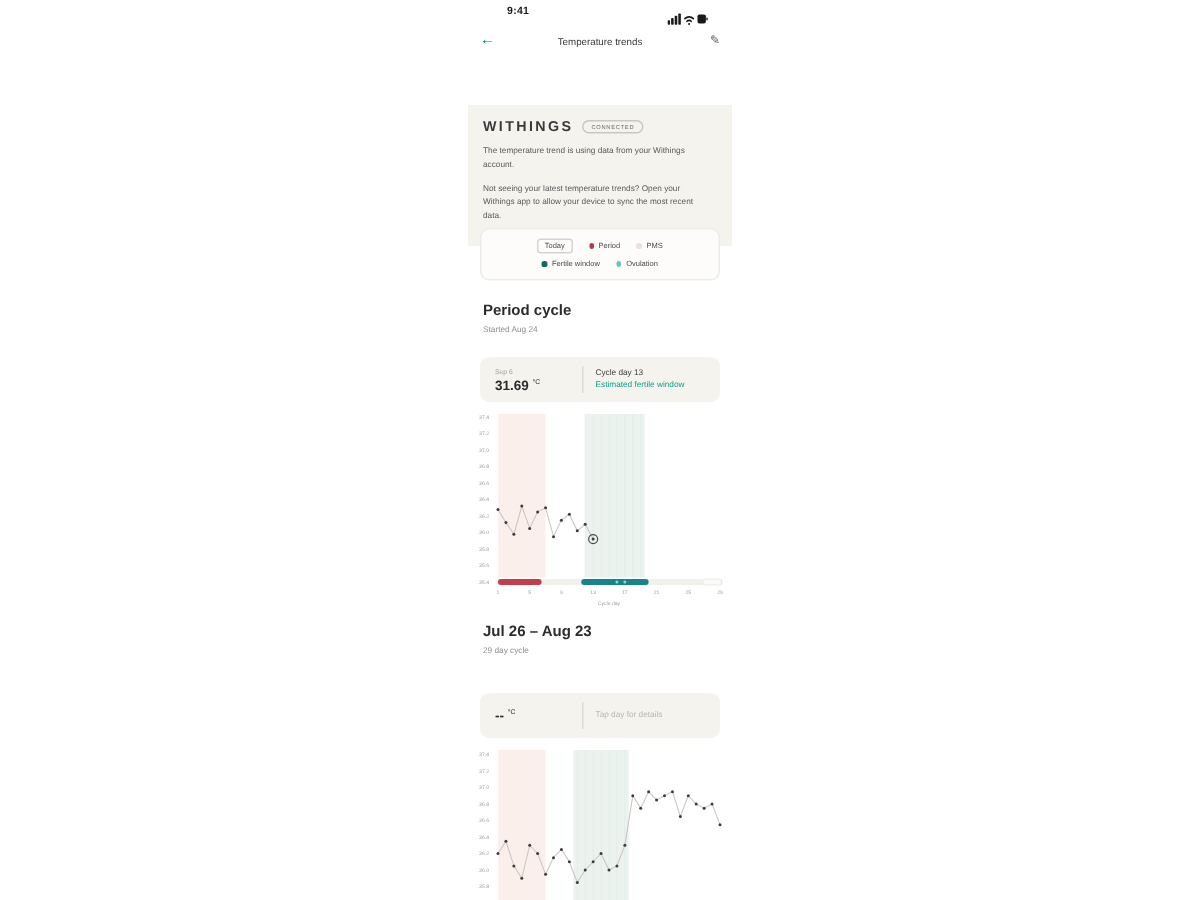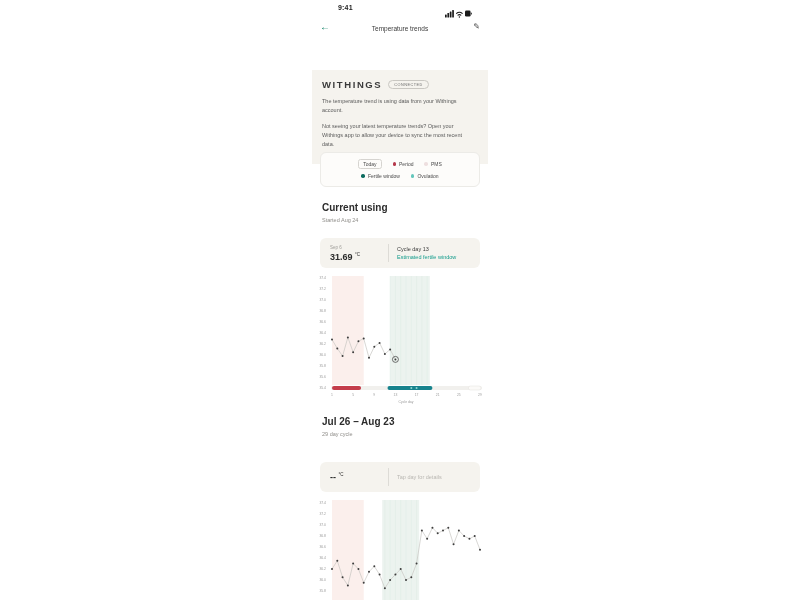--- a/index.html
+++ b/index.html
@@ -100,21 +100,21 @@
         <span>Fertile window</span>
       </span>
       <span class="litem">
         <span class="dot" style="background: rgb(99, 198, 187);"></span>
         <span>Ovulation</span>
       </span>
     </div>
   </div>
 
   <div class="abs" style="left:10px;top:202px;">
-    <div class="h1">Current using</div>
+    <div class="h1">Period cycle</div>
     <div class="sub">Started Aug 24</div>
   </div>
 
   <div class="abs scard" style="top:238px;">
     <div class="leftcol">
       <span class="date">Sep 6</span>
       <span class="temp"><span>31.69</span> <span class="unit">°C</span></span>
     </div>
     <div class="vdiv"></div>
     <div class="rightcol">

